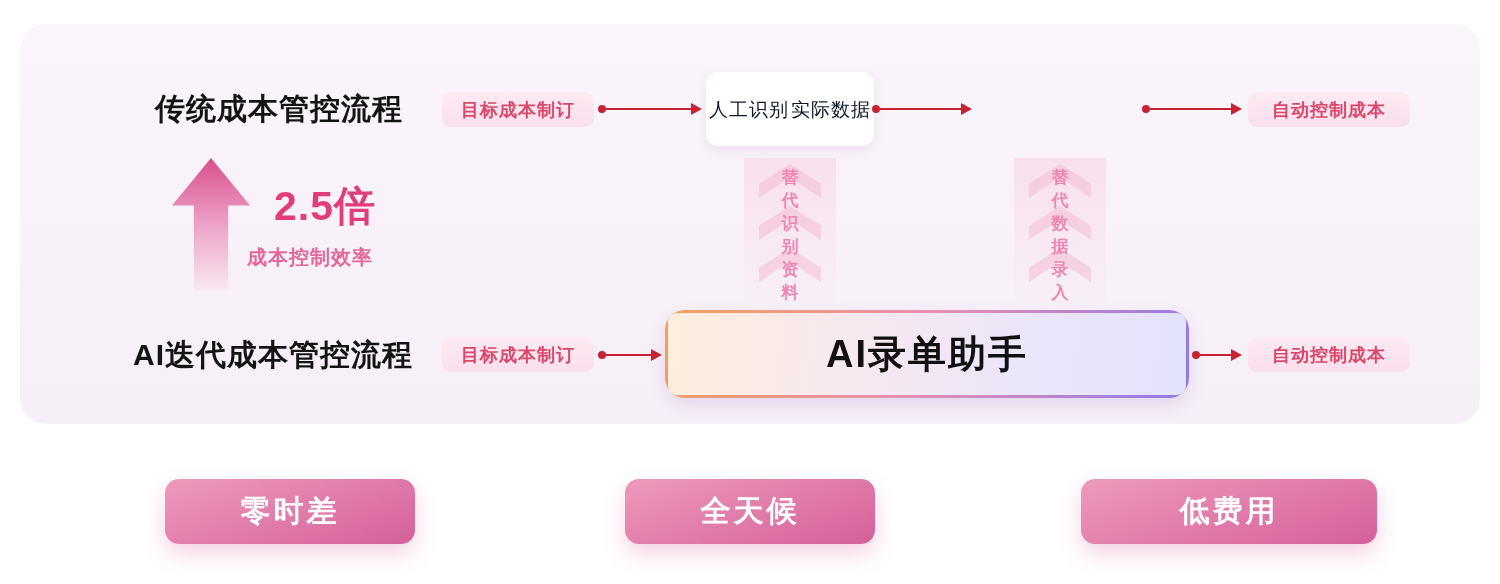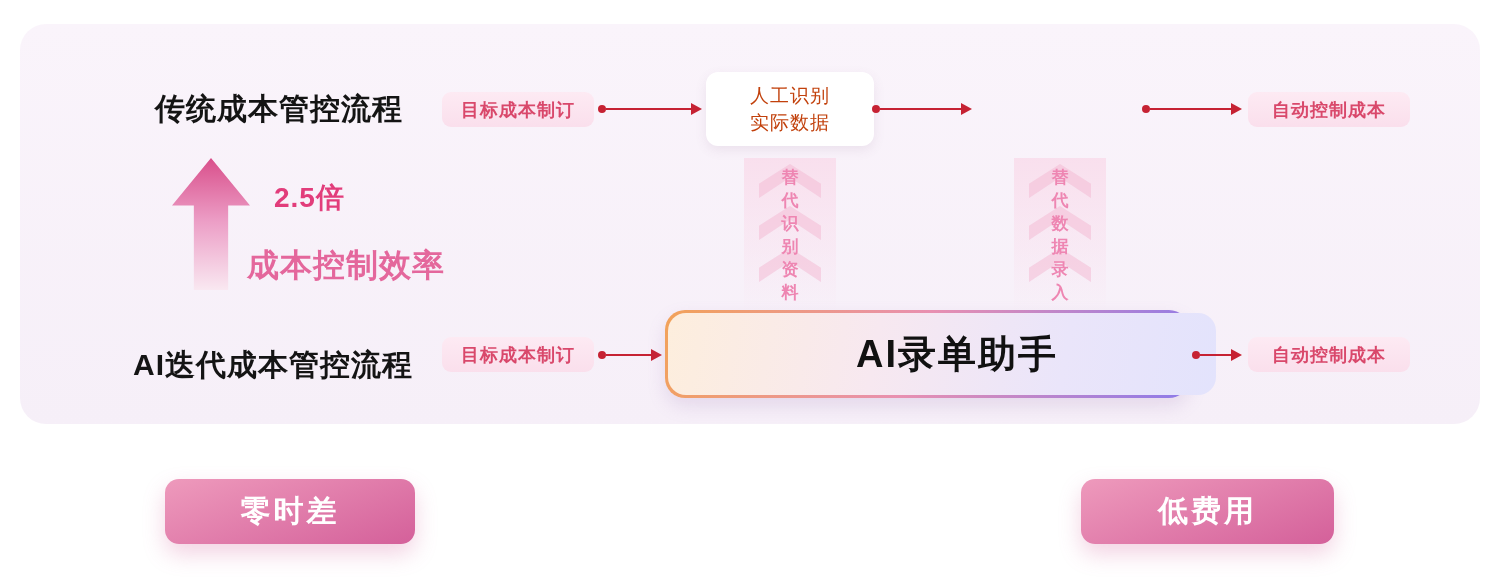--- a/index.html
+++ b/index.html
@@ -4,30 +4,30 @@
 <style>
   html,body{margin:0;padding:0;background:#ffffff;}
   .stage{position:relative;width:1500px;height:584px;background:#ffffff;font-family:"Liberation Sans","DejaVu Sans",sans-serif;overflow:hidden;}
   .panel{position:absolute;left:20px;top:24px;width:1460px;height:400px;border-radius:26px;background:linear-gradient(180deg,#faf4fb 0%,#f6eff8 100%);}
   .row-title{position:absolute;font-size:30px;font-weight:700;color:#141414;line-height:36px;letter-spacing:1px;white-space:nowrap;}
   .pill{position:absolute;height:35px;border-radius:9px;background:linear-gradient(180deg,#fdeaf3 0%,#fadfec 100%);color:#d9486b;font-size:18px;font-weight:700;display:flex;align-items:center;justify-content:center;letter-spacing:1px;white-space:nowrap;padding:0 4px;box-sizing:border-box;}
   .arrow{position:absolute;height:12px;display:flex;align-items:center;}
   .arrow .dot{width:8px;height:8px;border-radius:50%;background:#c62233;flex:0 0 auto;}
   .arrow .line{flex:1 1 auto;height:2px;background:#c62233;}
   .arrow .head{width:0;height:0;border-left:11px solid #c62233;border-top:6px solid transparent;border-bottom:6px solid transparent;flex:0 0 auto;}
-  .whitebox{position:absolute;background:#ffffff;border-radius:12px;box-shadow:0 4px 12px rgba(120,80,120,0.10);display:flex;flex-direction:column;align-items:center;justify-content:center;gap:2px;color:#c2410c;font-size:19px;font-weight:500;letter-spacing:1px;}
+  .whitebox{position:absolute;background:#ffffff;border-radius:12px;box-shadow:0 4px 12px rgba(120,80,120,0.10);display:flex;flex-direction:row;align-items:center;justify-content:center;gap:2px;color:#0f172a;font-size:19px;font-weight:500;letter-spacing:1px;}
   .whitebox span{display:block;line-height:25px;}
   .big-arrow{position:absolute;left:152px;top:134px;width:78px;height:132px;background:linear-gradient(180deg,#d94f8b 0%,#ec9ec6 48%,#f9e8f1 100%);clip-path:polygon(50% 0%,100% 36%,72% 36%,72% 100%,28% 100%,28% 36%,0% 36%);}
-  .metric-value{position:absolute;left:254px;top:155px;font-size:28px;font-weight:800;color:#e23d7b;letter-spacing:1px;}
-  .metric-label{position:absolute;left:227px;top:220px;font-size:32px;font-weight:600;color:#e4679c;letter-spacing:1px;}
+  .metric-value{position:absolute;left:254px;top:155px;font-size:41px;font-weight:800;color:#e23d7b;letter-spacing:1px;}
+  .metric-label{position:absolute;left:227px;top:220px;font-size:20px;font-weight:600;color:#e4679c;letter-spacing:1px;}
   .vcol{position:absolute;width:92px;height:154px;background:linear-gradient(180deg,rgba(249,220,235,0.85) 0%,rgba(249,220,235,0) 100%);display:flex;justify-content:center;}
   .chev{position:absolute;left:50%;transform:translateX(-50%);width:62px;height:34px;background:rgba(243,183,210,0.5);clip-path:polygon(50% 0%,100% 58%,100% 100%,50% 40%,0% 100%,0% 58%);}
   .vtext{position:absolute;top:8px;width:20px;word-break:break-all;text-align:center;font-size:17px;line-height:23px;font-weight:600;color:#ee86b2;}
   .ai-border{position:absolute;left:645px;top:286px;width:524px;height:88px;border-radius:20px;padding:3px;box-sizing:border-box;background:linear-gradient(110deg,#f2a259 0%,#e890b1 48%,#8d7ae9 100%);box-shadow:0 8px 18px rgba(150,110,180,0.18);}
-  .ai-inner{width:100%;height:100%;border-radius:18px;background:linear-gradient(100deg,#fdeedd 0%,#f7e8f0 38%,#eae5fa 72%,#e3e3fc 100%);display:flex;align-items:center;justify-content:center;padding-left:30px;}
+  .ai-inner{width:100%;height:100%;border-radius:9px;background:linear-gradient(100deg,#fdeedd 0%,#f7e8f0 38%,#eae5fa 72%,#e3e3fc 100%);display:flex;align-items:center;justify-content:center;}
   .ai-label{font-size:38px;font-weight:700;color:#111111;letter-spacing:2px;}
   .badge{position:absolute;top:479px;height:65px;border-radius:14px;background:linear-gradient(160deg,#ee9abc 0%,#d4609a 100%);color:#ffffff;font-size:30px;font-weight:700;letter-spacing:3px;display:flex;align-items:center;justify-content:center;box-shadow:0 10px 22px rgba(212,96,154,0.28);}
 </style>
 </head>
 <body>
 
 <div class="stage">
   <div class="panel">
 
     <div class="row-title" style="left:135px;top:67px;">传统成本管控流程</div>
@@ -71,21 +71,21 @@
       <span class="vtext">替代数据录入</span>
     </div>
 
     <div class="vcol" style="left:724px;top:134px;">
       <span class="chev" style="top:6px;"></span>
       <span class="chev" style="top:48px;"></span>
       <span class="chev" style="top:90px;"></span>
       <span class="vtext">替代识别资料</span>
     </div>
 
-    <div class="row-title" style="left:113px;top:323px;">AI迭代成本管控流程</div>
+    <div class="row-title" style="left:113px;top:313px;">AI迭代成本管控流程</div>
 
     <div class="pill" style="left:422px;top:313px;width:152px;">目标成本制订</div>
 
     <div class="arrow" style="left:578px;top:325px;width:64px;">
       <span class="dot"></span>
         <span class="line"></span>
         <span class="head"></span>
     </div>
 
     <div class="ai-border">
@@ -98,14 +98,15 @@
       <span class="dot"></span>
         <span class="line"></span>
         <span class="head"></span>
     </div>
 
     <div class="pill" style="left:1228px;top:313px;width:162px;">自动控制成本</div>
 
   </div>
 
   <div class="badge" style="left:165px;width:250px;">零时差</div>
-  <div class="badge" style="left:1081px;width:253px;">低费用</div>
+  <div class="badge" style="left:625px;width:250px;">全天候</div>
+  <div class="badge" style="left:1081px;width:296px;">低费用</div>
 </div>
 
 </body></html>

